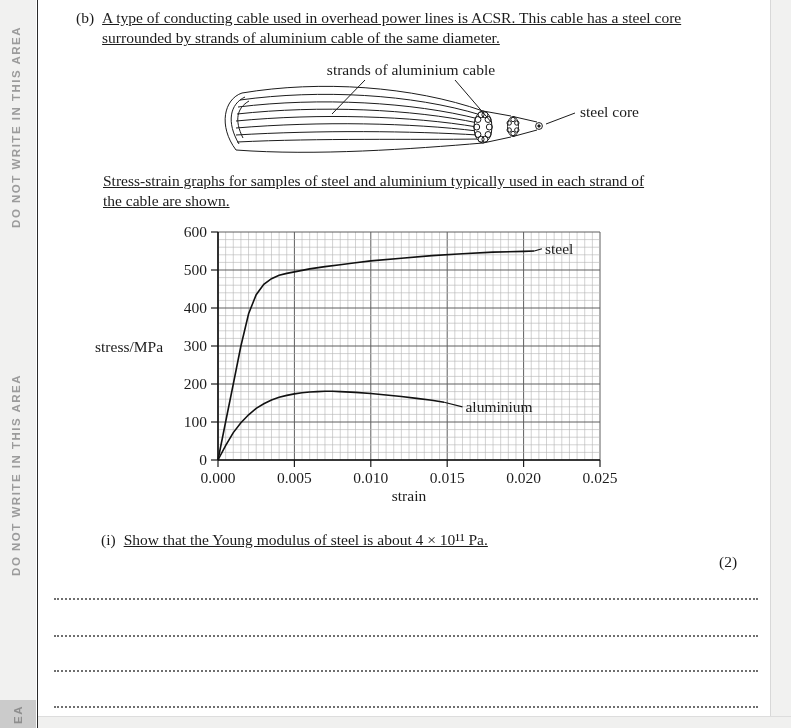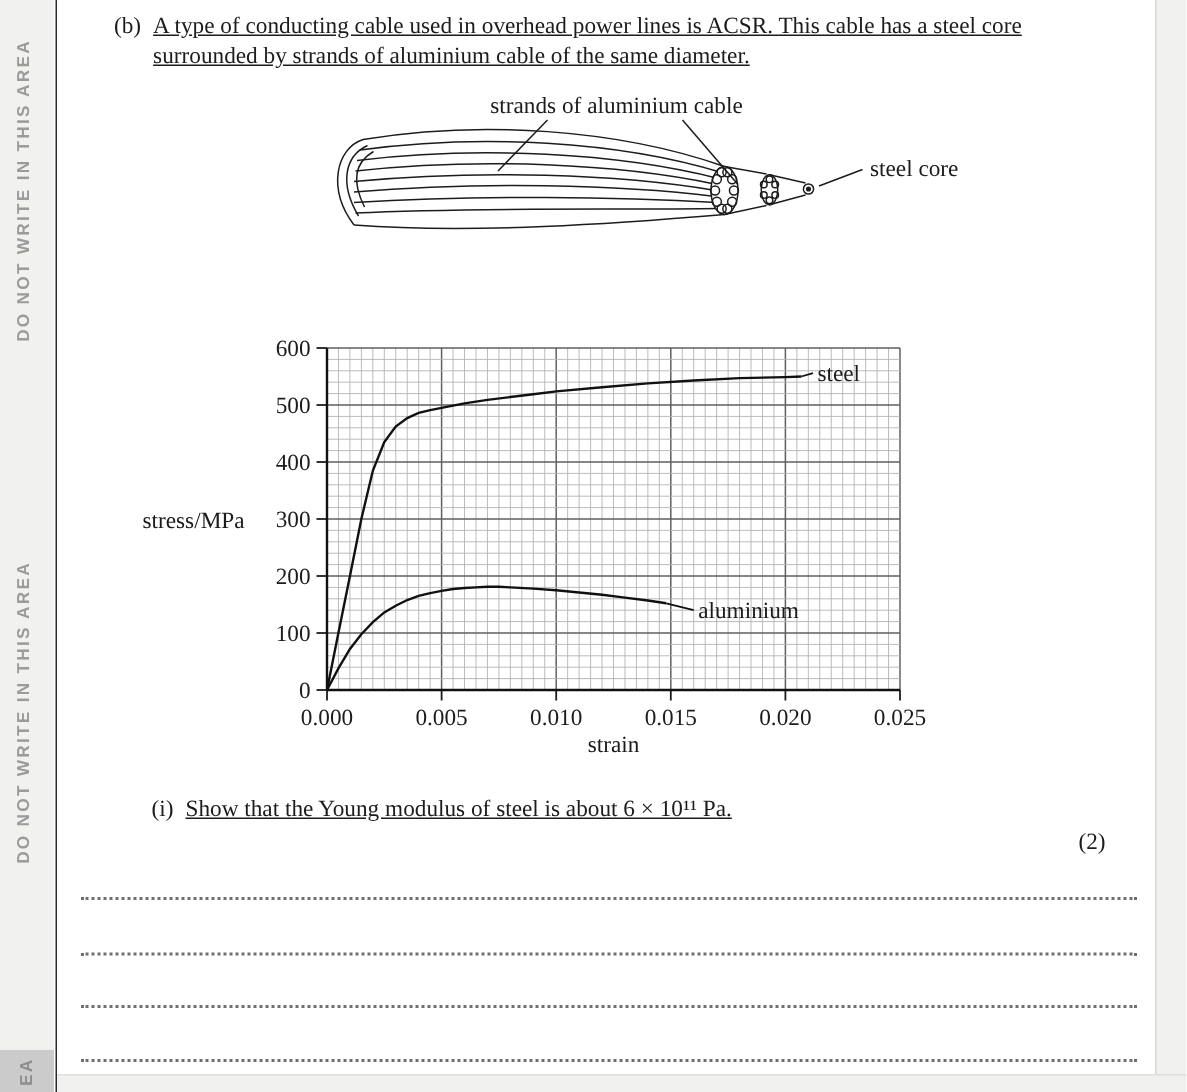--- a/index.html
+++ b/index.html
@@ -113,20 +113,21 @@
     </g>
     <g stroke="#1c1c1c" stroke-width="1">
       <line x1="215" y1="28" x2="182" y2="62"></line>
       <line x1="305" y1="28" x2="342" y2="71"></line>
       <line x1="425" y1="61" x2="396" y2="72"></line>
     </g>
     <text x="261" y="23" text-anchor="middle">strands of aluminium cable</text>
     <text x="430" y="65">steel core</text>
   </svg>
 
+  <p class="abs para" style="left:103px;top:171px;width:562px;">Stress-strain graphs for samples of steel and aluminium typically used in each strand of the cable are shown.</p>
 
   <svg id="chart-svg" class="abs" style="left:88px;top:224px;" width="540" height="288">
     <text x="7" y="128">stress/MPa</text>
     <text x="321" y="277" text-anchor="middle">strain</text>
   <g>
         <line x1="130" y1="8" x2="130" y2="236" stroke="#5f5f5f" stroke-width="1"></line>
         <line x1="137.64" y1="8" x2="137.64" y2="236" stroke="#b3b3b3" stroke-width="0.6"></line>
         <line x1="145.28" y1="8" x2="145.28" y2="236" stroke="#b3b3b3" stroke-width="0.6"></line>
         <line x1="152.92000000000002" y1="8" x2="152.92000000000002" y2="236" stroke="#b3b3b3" stroke-width="0.6"></line>
         <line x1="160.56" y1="8" x2="160.56" y2="236" stroke="#b3b3b3" stroke-width="0.6"></line>
@@ -239,21 +240,21 @@
       <path d="M130.0,236.0 L137.6,198.0 L145.3,160.0 L152.9,122.0 L160.6,89.7 L168.2,70.7 L175.8,60.4 L183.5,54.7 L191.1,51.3 L198.8,49.4 L206.4,47.9 L221.7,44.9 L237.0,42.6 L252.2,40.7 L267.5,38.8 L282.8,36.9 L313.4,34.2 L343.9,31.6 L374.5,29.7 L405.0,28.1 L435.6,27.4 L446.3,27.0" fill="none" stroke="#111" stroke-width="1.6"></path>
       <line x1="446.296" y1="27" x2="453.936" y2="24.72" stroke="#111" stroke-width="1.2"></line>
       <text x="456.936" y="29.72">steel</text>
       <path d="M130.0,236.0 L137.6,221.6 L145.3,208.6 L152.9,198.8 L160.6,190.8 L168.2,184.3 L175.8,179.8 L183.5,176.0 L191.1,173.3 L198.8,171.4 L206.4,169.9 L214.0,168.7 L221.7,168.0 L229.3,167.6 L237.0,167.2 L244.6,167.2 L252.2,167.6 L267.5,168.4 L282.8,169.5 L298.1,171.0 L313.4,172.5 L328.6,174.4 L343.9,176.3 L356.1,178.2" fill="none" stroke="#111" stroke-width="1.6"></path>
       <line x1="356.144" y1="178.24" x2="374.48" y2="182.8" stroke="#111" stroke-width="1.2"></line>
       <text x="377.48" y="187.8">aluminium</text>
     </svg>
 
   <div class="abs qrow" style="left:101px;top:530px;width:600px;">
     <span class="part-label">(i)</span>
-    <p class="qtext">Show that the Young modulus of steel is about 6 × 10¹¹ Pa.</p>
+    <p class="qtext">Show that the Young modulus of steel is about 4 × 10¹¹ Pa.</p>
   </div>
   <span class="abs marks" style="left:719px;top:553px;">(2)</span>
 
   <div class="answer-line" style="top:598px;"></div>
   <div class="answer-line" style="top:635px;"></div>
   <div class="answer-line" style="top:670px;"></div>
   <div class="answer-line" style="top:706px;"></div>
 
 </div>
 

